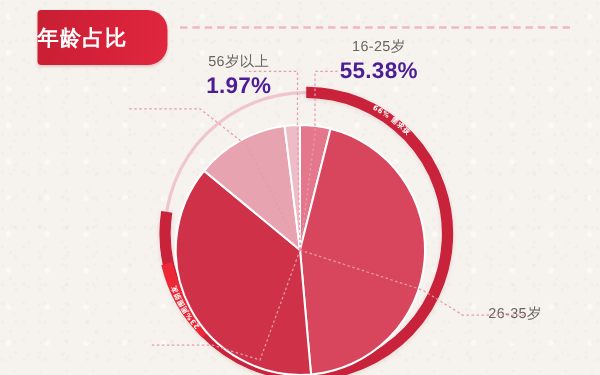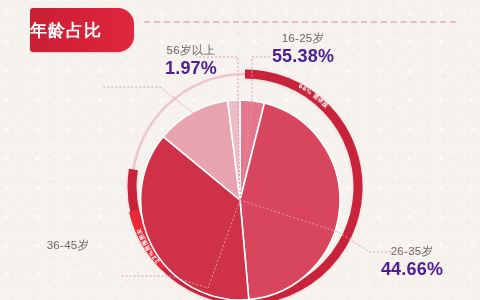--- a/index.html
+++ b/index.html
@@ -77,25 +77,23 @@
   <span class="cat">56岁以上</span>
   <span class="pct">1.97%</span>
 </div>
 <div class="lbl" id="label-16-25">
   <span class="cat">16-25岁</span>
   <span class="pct">55.38%</span>
 </div>
 <div class="lbl" id="label-46-55">
 </div>
 <div class="lbl" id="label-36-45">
-  <span class="cat">36-45岁</span>
 </div>
 <div class="lbl" id="label-26-35">
   <span class="cat">26-35岁</span>
-  <span class="pct">44.66%</span>
 </div>
 
 <div id="pie-chart">
   <svg width="250" height="250" viewBox="0 0 250 250">
     <defs>
       <path id="arcTop" d="M 125 125 m 0 -113 a 113 113 0 0 1 79.9 33.1" fill="none"></path>
       <path id="arcBot" d="M 125 125 m -79.9 79.9 a 113 113 0 0 1 -25.5 -40.3" fill="none"></path>
       <filter id="softShadow" x="-25%" y="-25%" width="150%" height="150%">
         <feDropShadow dx="0" dy="1" stdDeviation="1.6" flood-color="#b0373f" flood-opacity="0.18"></feDropShadow>
       </filter>

